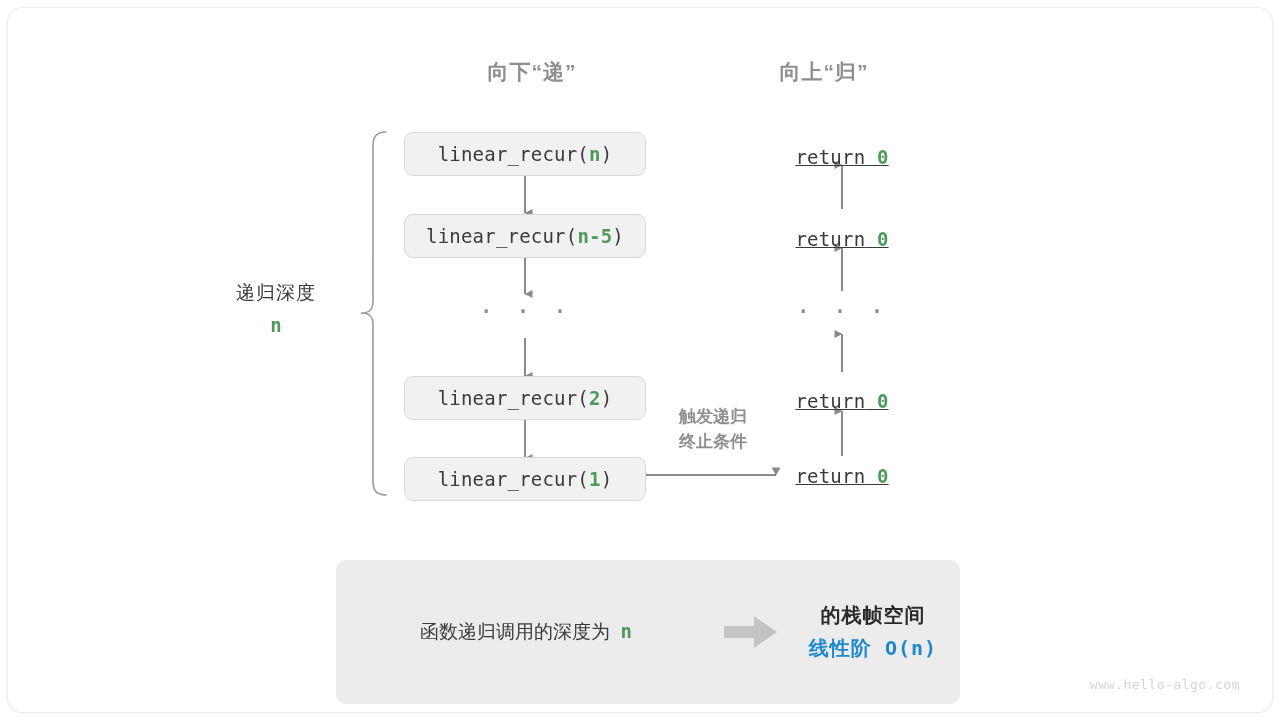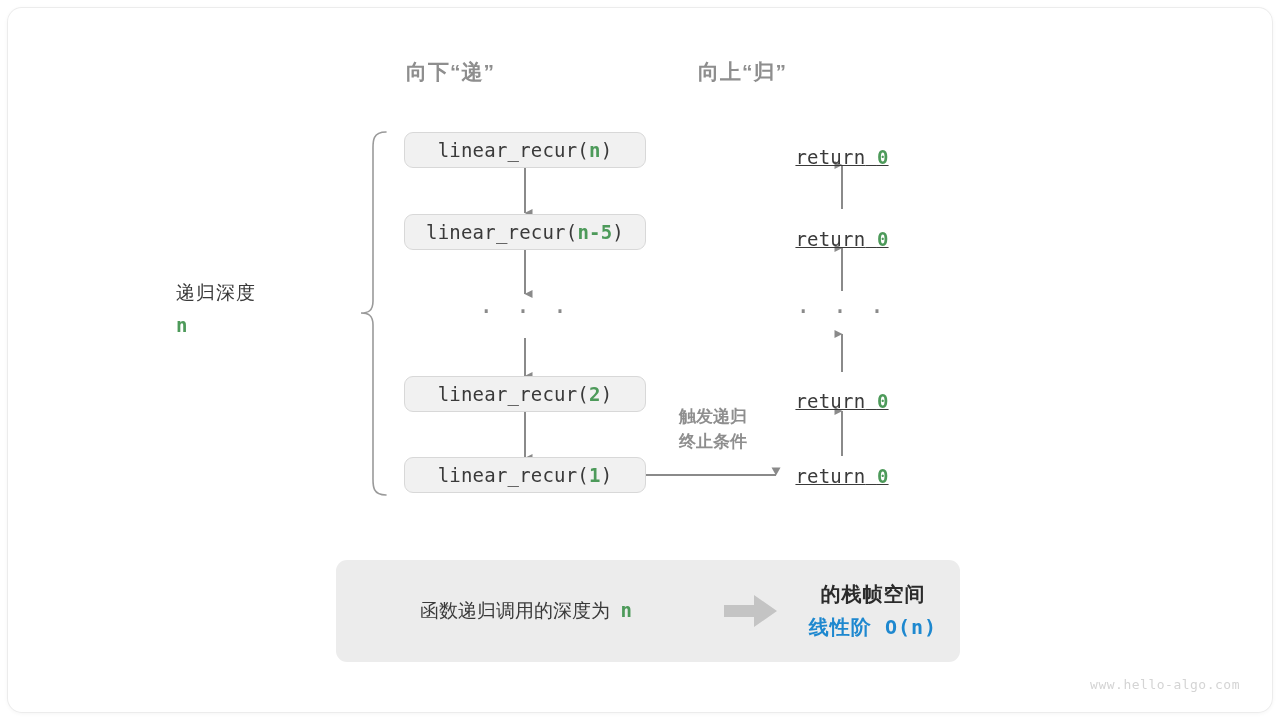--- a/index.html
+++ b/index.html
@@ -27,26 +27,26 @@
 
   .abs { position: absolute; }
 
   
   .col-heading {
     font-size: 21px;
     font-weight: bold;
     color: #8e8e8e;
     letter-spacing: 1px;
     white-space: nowrap;
-    text-align: left;
+    text-align: center;
   }
 
   
   .call-box {
-    height: 36px;
+    height: 44px;
     box-sizing: border-box;
     background: #f1f1f1;
     border: 1.4px solid #d8d8d8;
     border-radius: 9px;
     display: flex;
     align-items: center;
     justify-content: center;
     font-family: "DejaVu Sans Mono", "Liberation Mono", monospace;
     font-size: 19px;
     color: #3a3a3a;
@@ -75,20 +75,21 @@
     font-family: "DejaVu Sans Mono", "Liberation Mono", monospace;
     text-align: center;
     white-space: nowrap;
   }
 
   
   #arrows { position: absolute; left: 0; top: 0; width: 1264px; height: 704px; pointer-events: none; }
 
   
   .depth-label {
+    text-align: center;
     white-space: nowrap;
   }
   .depth-label .t1 {
     display: block;
     font-size: 19px;
     color: #3a3a3a;
     letter-spacing: 1px;
   }
   .depth-label .t2 {
     display: block;
@@ -109,21 +110,21 @@
     white-space: nowrap;
     margin-top: 19px;
   }
 
   
   #summary {
     position: absolute;
     left: 328px;
     top: 552px;
     width: 624px;
-    height: 102px;
+    height: 144px;
     background: #ececec;
     border-radius: 11px;
     display: flex;
     align-items: center;
   }
   #summary-left {
     flex: 0 0 380px;
     text-align: center;
     font-size: 19px;
     color: #3a3a3a;

